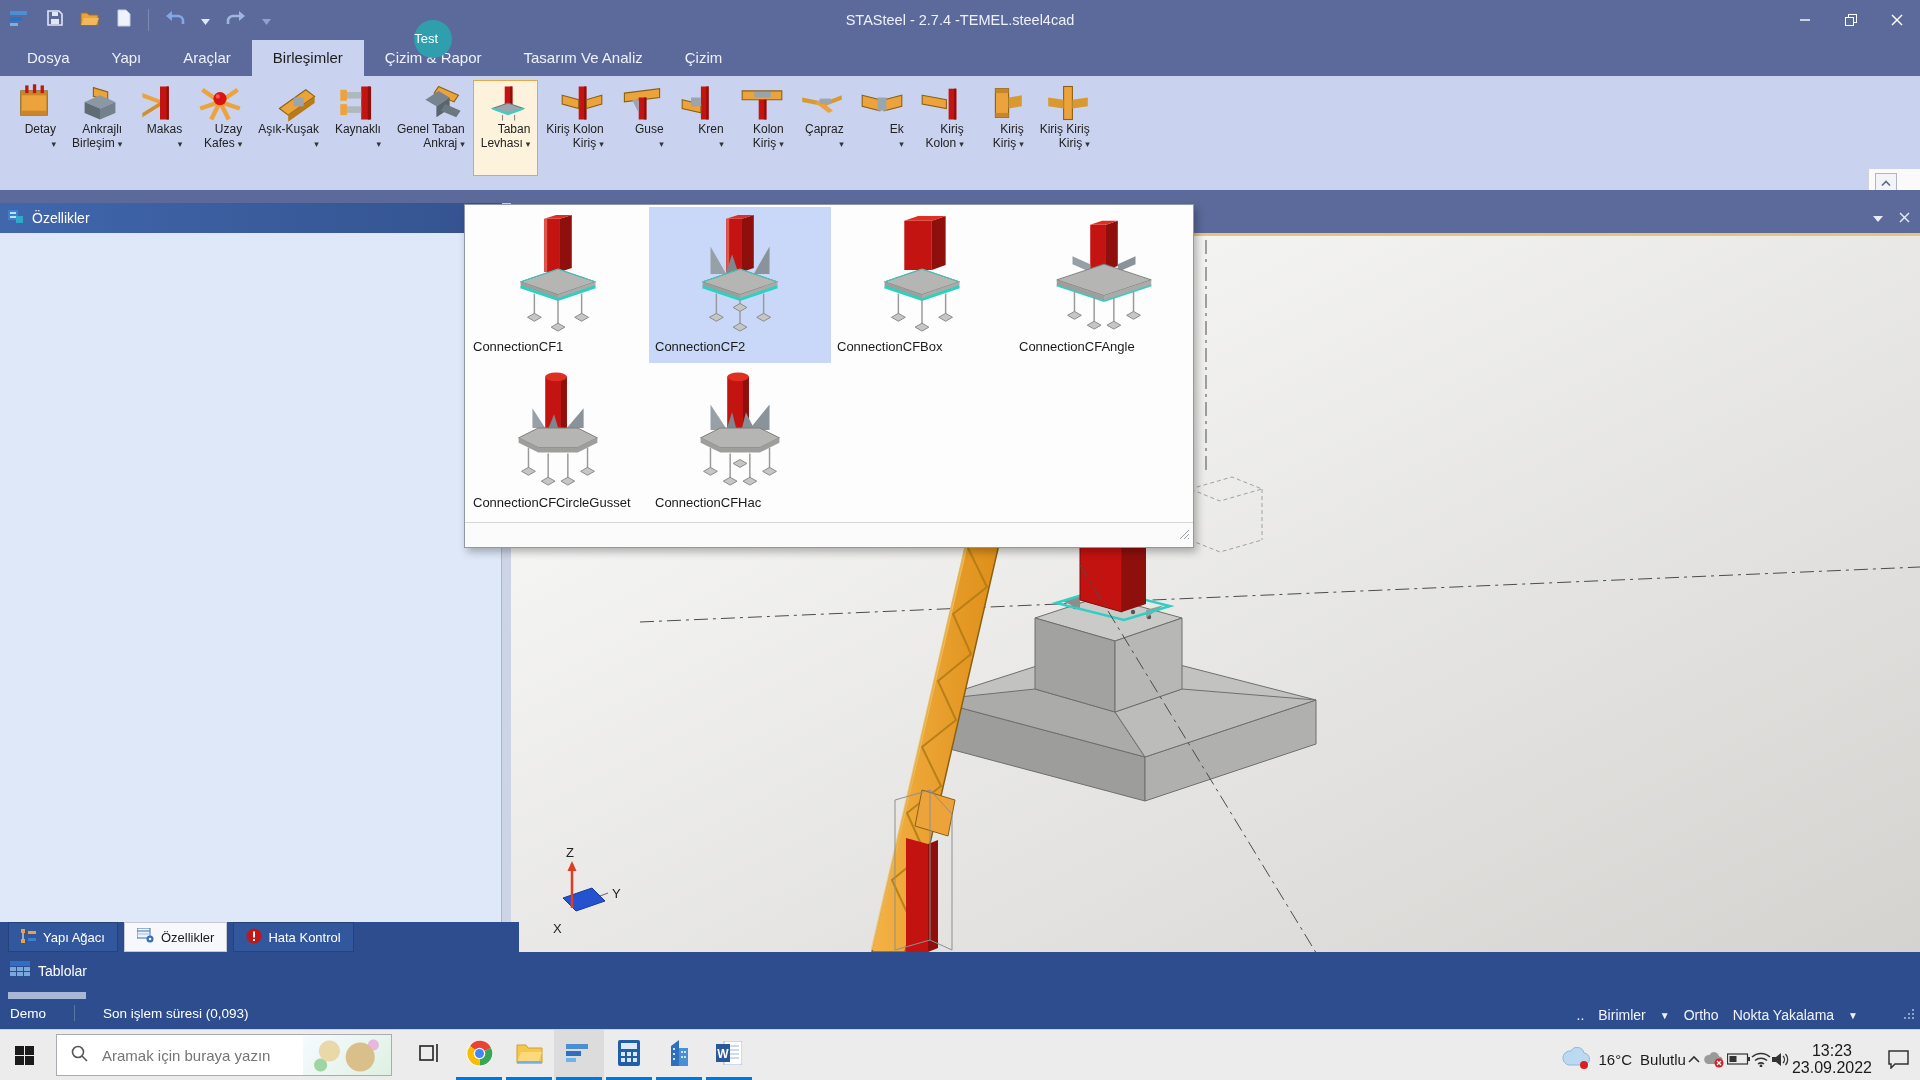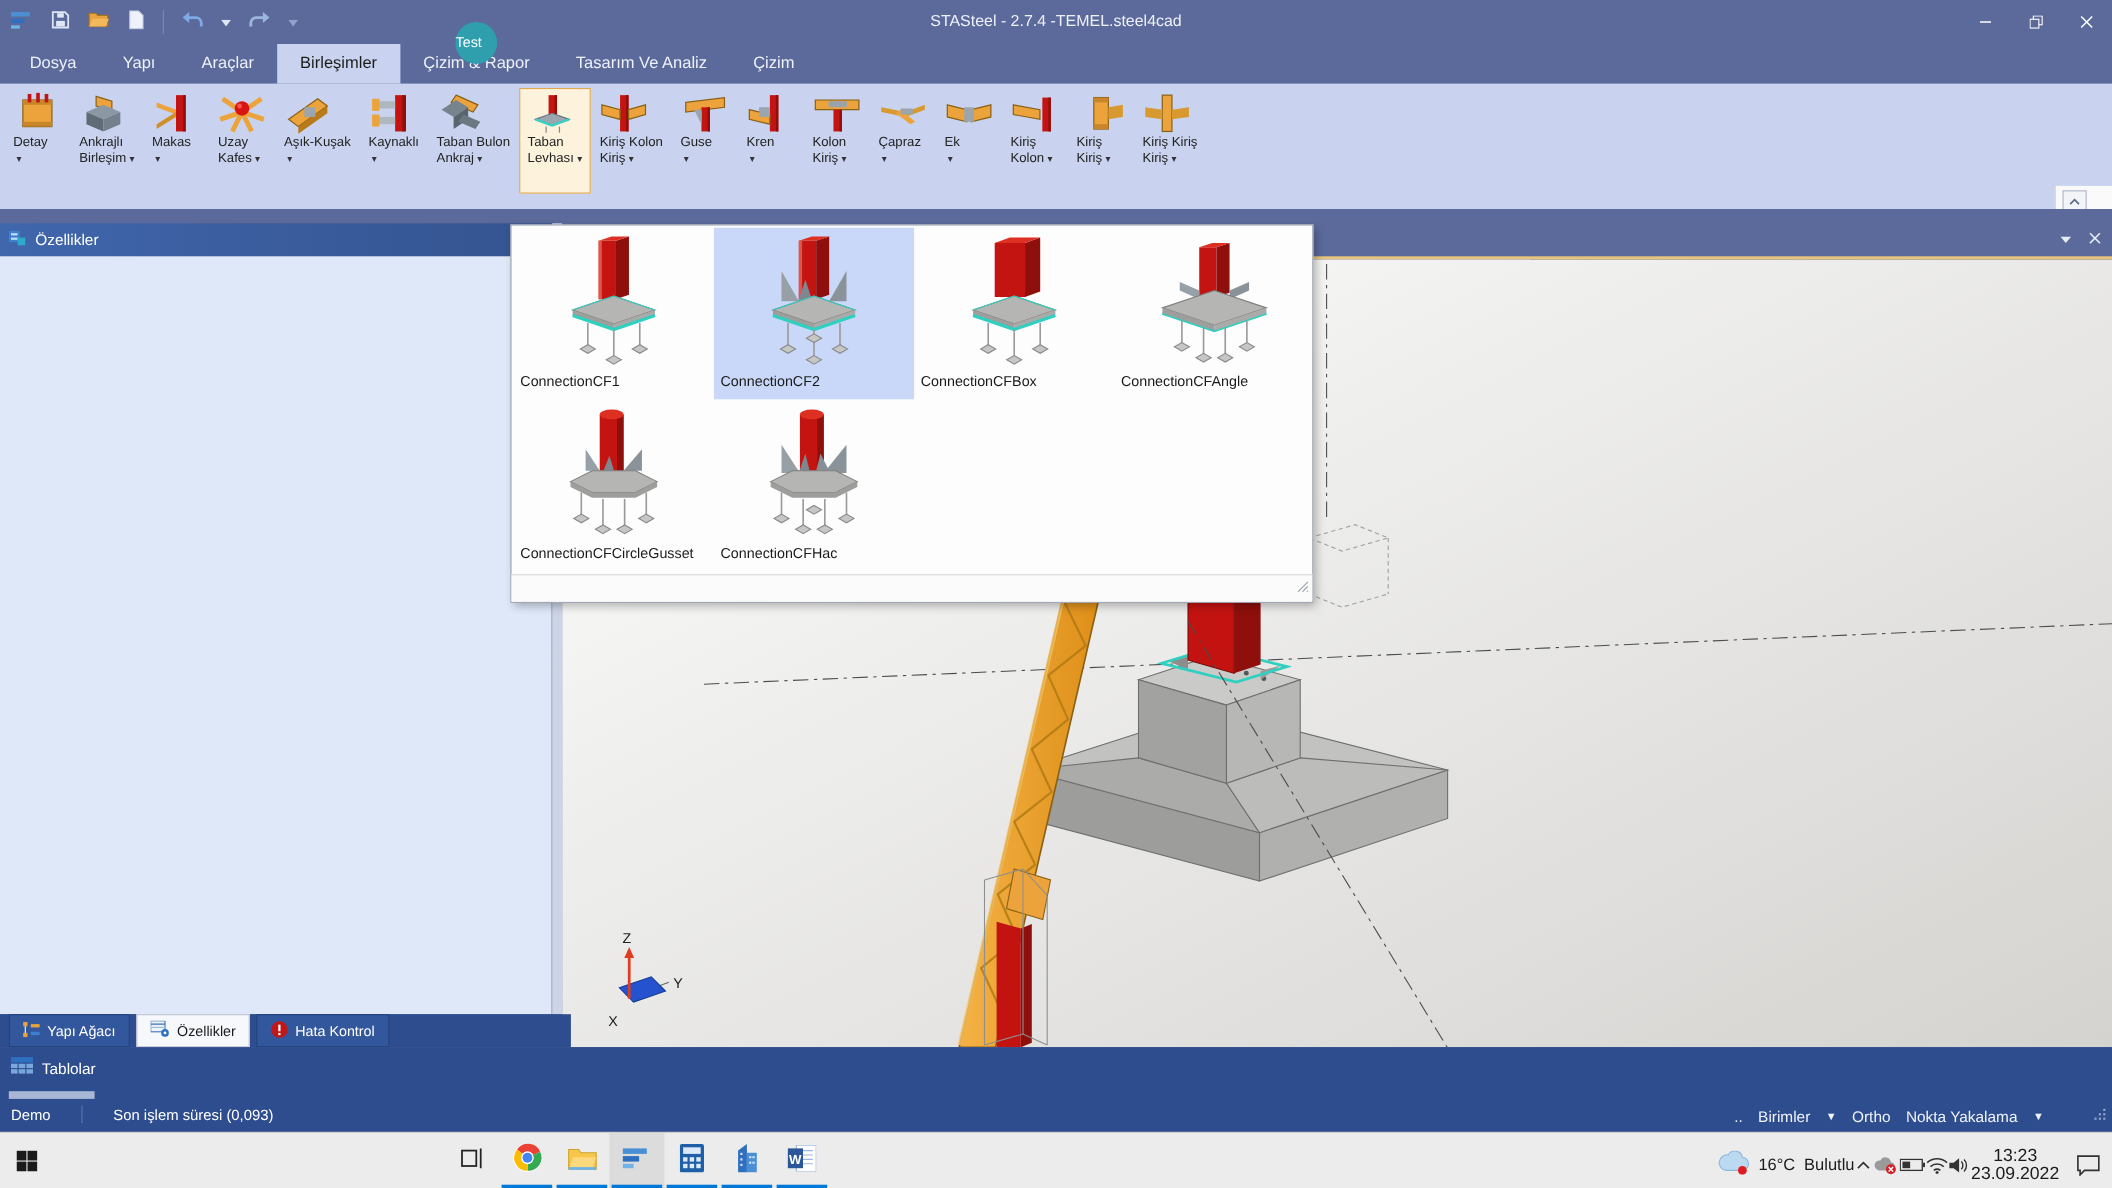--- a/index.html
+++ b/index.html
@@ -17,21 +17,21 @@
   
   .menubar{position:absolute;left:0;top:40px;width:1920px;height:36px;display:flex;padding-left:6px;}
   .mtab{position:relative;height:36px;line-height:36px;padding:0 21px;color:#eef1fa;font-size:15px;white-space:nowrap;}
   .mtab.active{background:#c9d3ef;color:#1c1c1c;}
   .mtab .badge{position:absolute;left:50%;top:-20px;transform:translateX(-50%);
        width:38px;height:38px;border-radius:50%;background:#2f9fae;color:#fff;
        font-size:13px;line-height:38px;text-align:left;z-index:6;}
   
   .ribbon{position:absolute;left:0;top:76px;width:1920px;height:114px;background:#c9d3ef;
        display:flex;align-items:flex-start;padding:4px 0 0 4px;box-sizing:border-box;}
-  .rbtn{display:flex;flex-direction:column;align-items:flex-start;height:96px;padding:3px 7px 0 7px;
+  .rbtn{display:flex;flex-direction:column;align-items:flex-end;height:96px;padding:3px 7px 0 7px;
        border:1px solid transparent;box-sizing:border-box;}
   .rbtn.active{background:#fdf3dc;border-color:#e0a94f;}
   .rbtn svg{display:block;}
   .rline{font-size:12px;line-height:14px;color:#222;white-space:nowrap;text-align:center;}
   .caret{font-size:9px;color:#333;margin-left:3px;}
   .ribbon-collapse{position:absolute;left:1868px;top:169px;width:52px;height:28px;background:#fafafa;
        border-left:1px solid #d4d4d4;border-bottom:1px solid #d4d4d4;display:flex;align-items:center;}
   .rc-btn{width:20px;height:18px;margin-left:6px;border:1px solid #aeb6c6;background:#f2f4f8;
        display:flex;align-items:center;justify-content:center;}
   
@@ -284,21 +284,21 @@
 
   <div class="rbtn">
     <span>
           <svg width="44" height="38" viewBox="0 0 40 34">
             <polygon points="16,2 34,10 30,16 12,8" fill="#eda33b" stroke="#8a6114"></polygon>
             <polygon points="4,14 16,6 26,12 14,20" fill="#77838d"></polygon>
             <polygon points="14,20 26,12 26,22 14,30" fill="#59646d"></polygon>
             <polygon points="22,18 36,24 32,30 18,24" fill="#6b7781"></polygon>
           </svg>
         </span>
-    <span class="rline">Taban Bulon</span>
+    <span class="rline">Genel Taban</span>
     <span class="rline"><span>Ankraj</span><span class="caret">▾</span></span>
   </div>
 
   <div class="rbtn active">
     <span>
           <svg width="44" height="38" viewBox="0 0 40 34">
             <rect x="17" y="2" width="7" height="18" fill="#c41412"></rect>
             <rect x="22" y="2" width="2" height="18" fill="#8e0f0c"></rect>
             <polygon points="6,22 20,17 34,22 20,27" fill="#9aa5ae" stroke="#6b7680"></polygon>
             <polyline points="6,22 20,27 34,22" fill="none" stroke="#39cfc3" stroke-width="2"></polyline>
@@ -810,20 +810,28 @@
     <div class="winlogo">
       <svg width="19" height="19" viewBox="0 0 19 19">
           <g fill="#1b1b1b">
             <rect x="0" y="0" width="9" height="9"></rect>
             <rect x="10" y="0" width="9" height="9"></rect>
             <rect x="0" y="10" width="9" height="9"></rect>
             <rect x="10" y="10" width="9" height="9"></rect>
           </g>
         </svg>
     </div>
+    <div class="searchbox">
+      <span style="margin:0 12px 0 14px;"><svg width="17" height="17" viewBox="0 0 17 17">
+            <circle cx="7" cy="7" r="5.5" fill="none" stroke="#555" stroke-width="1.6"></circle>
+            <line x1="11" y1="11" x2="16" y2="16" stroke="#555" stroke-width="1.6"></line>
+          </svg></span>
+      <input type="text" placeholder="Aramak için buraya yazın" style="">
+      <div class="search-art"></div>
+    </div>
     <div class="apps" id="taskbar-apps">
   <div class="app no-underline">
     <span><svg width="24" height="24" viewBox="0 0 24 24">
               <g fill="none" stroke="#222" stroke-width="1.6">
                 <rect x="3" y="5" width="13" height="14"></rect>
                 <line x1="20" y1="3" x2="20" y2="21"></line>
               </g>
             </svg></span>
 
   </div>

